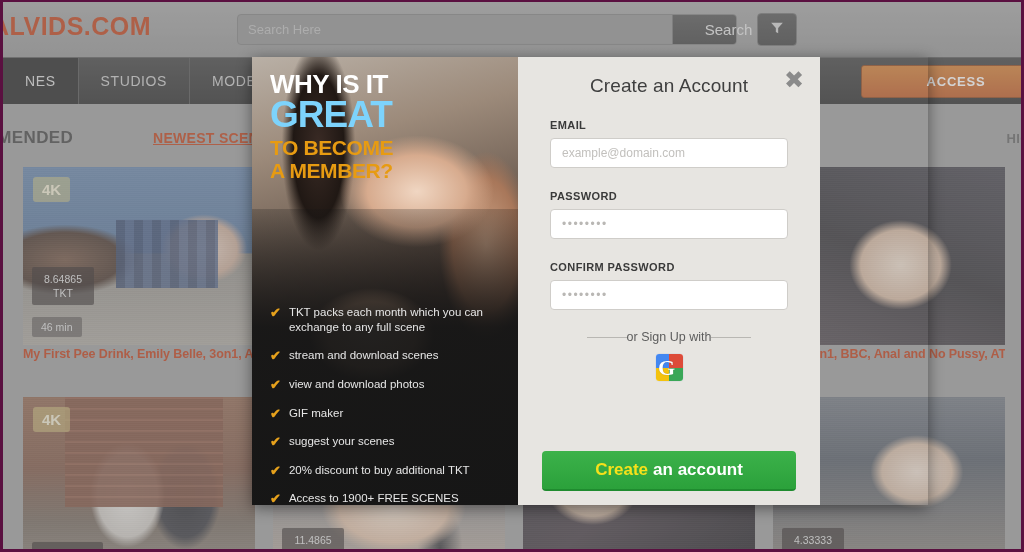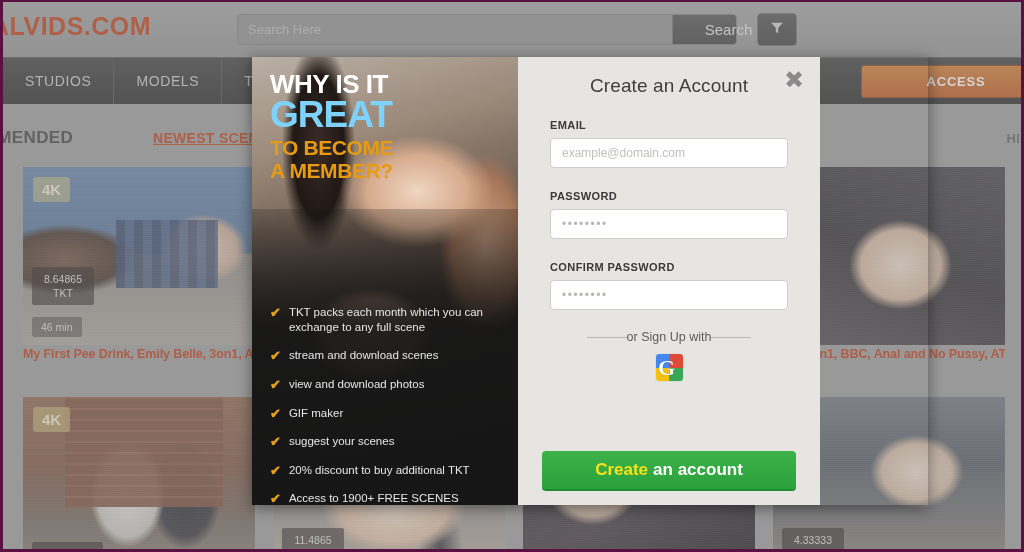--- a/index.html
+++ b/index.html
@@ -356,20 +356,21 @@
       <div class="filterbtn">
         <span>
           <svg viewBox="0 0 24 24">
               <polygon points="2,3 22,3 14,12 14,21 10,19 10,12"></polygon>
             </svg>
         </span>
       </div>
     </div>
 
     <div class="navbar">
+      <div class="navitem active">NES</div>
       <div class="navitem">STUDIOS</div>
       <div class="navitem">MODELS</div>
       <div class="navitem">TAGS</div>
       <div class="accessbtn">ACCESS</div>
     </div>
 
     <div class="contentband">
       <div class="sectionbar">
         <div class="sec-recommended">OMMENDED</div>
         <div class="sec-newest">NEWEST SCENES</div>

